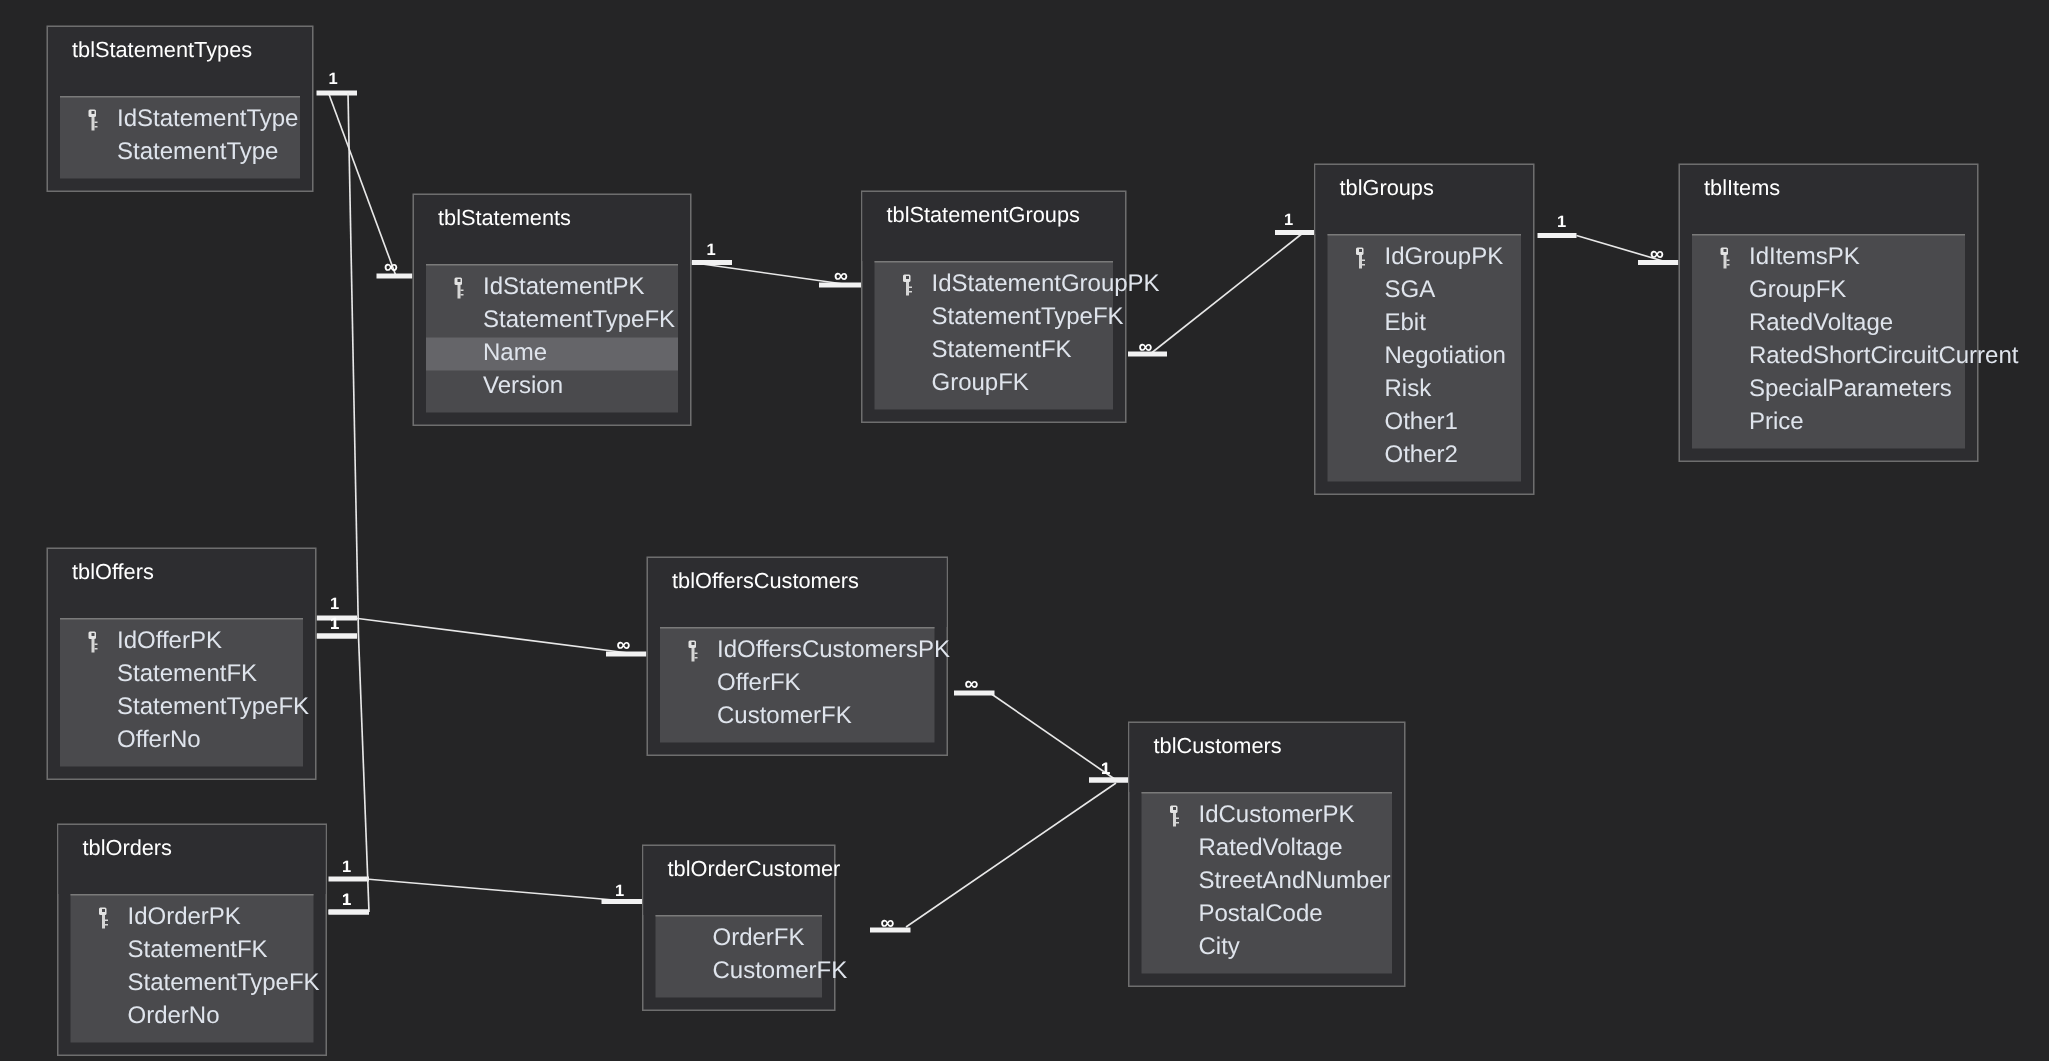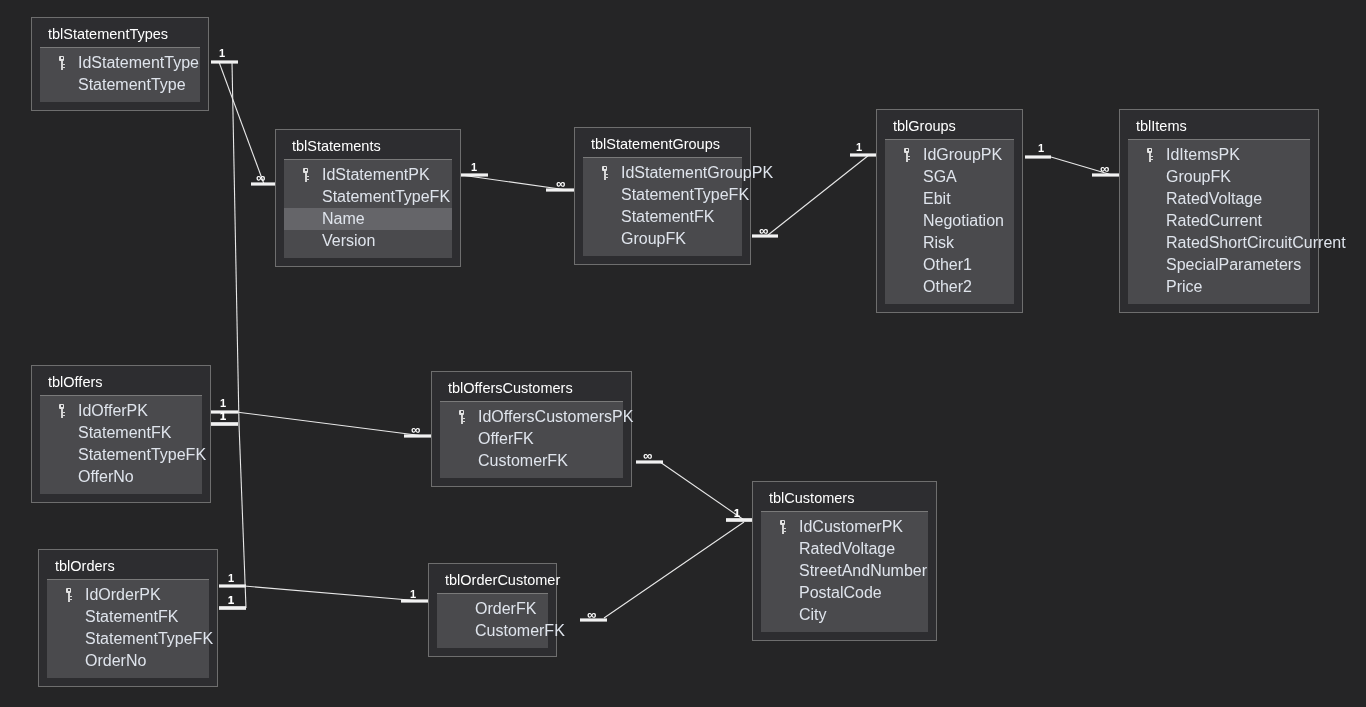--- a/index.html
+++ b/index.html
@@ -40,21 +40,21 @@
   
   .tbl {
     position: absolute;
     background: #2d2d30;
     border: 1px solid #6e6e6e;
     padding: 0;
   }
   .tbl-title {
     color: #ffffff;
     font-size: 14.5px;
-    padding: 8px 0 4px 16px;
+    padding: 8px 0 21px 16px;
     background: #2d2d30;
     line-height: 1.15;
     white-space: nowrap;
   }
   .tbl-body {
     background: #4a4a4d;
     border-top: 1px solid #7a7a7a;
     margin: 0 8px 8px 8px;
     padding: 4px 0 6px 0;
   }
@@ -216,21 +216,20 @@
         <div class="tbl-body">
           <div class="field"><span class="keyicon">
               <i class="head"></i>
               <i class="dot"></i>
               <i class="shaft"></i>
               <i class="t1"></i>
               <i class="t2"></i>
             </span><span>IdItemsPK</span></div>
           <div class="field"><span>GroupFK</span></div>
           <div class="field"><span>RatedVoltage</span></div>
-          <div class="field"><span>RatedCurrent</span></div>
           <div class="field"><span>RatedShortCircuitCurrent</span></div>
           <div class="field"><span>SpecialParameters</span></div>
           <div class="field"><span>Price</span></div>
         </div>
       </div>
       <div class="tbl" style="left: 31px; top: 365px; width: 180px;">
         <div class="tbl-title">tblOffers</div>
         <div class="tbl-body">
           <div class="field"><span class="keyicon">
               <i class="head"></i>

